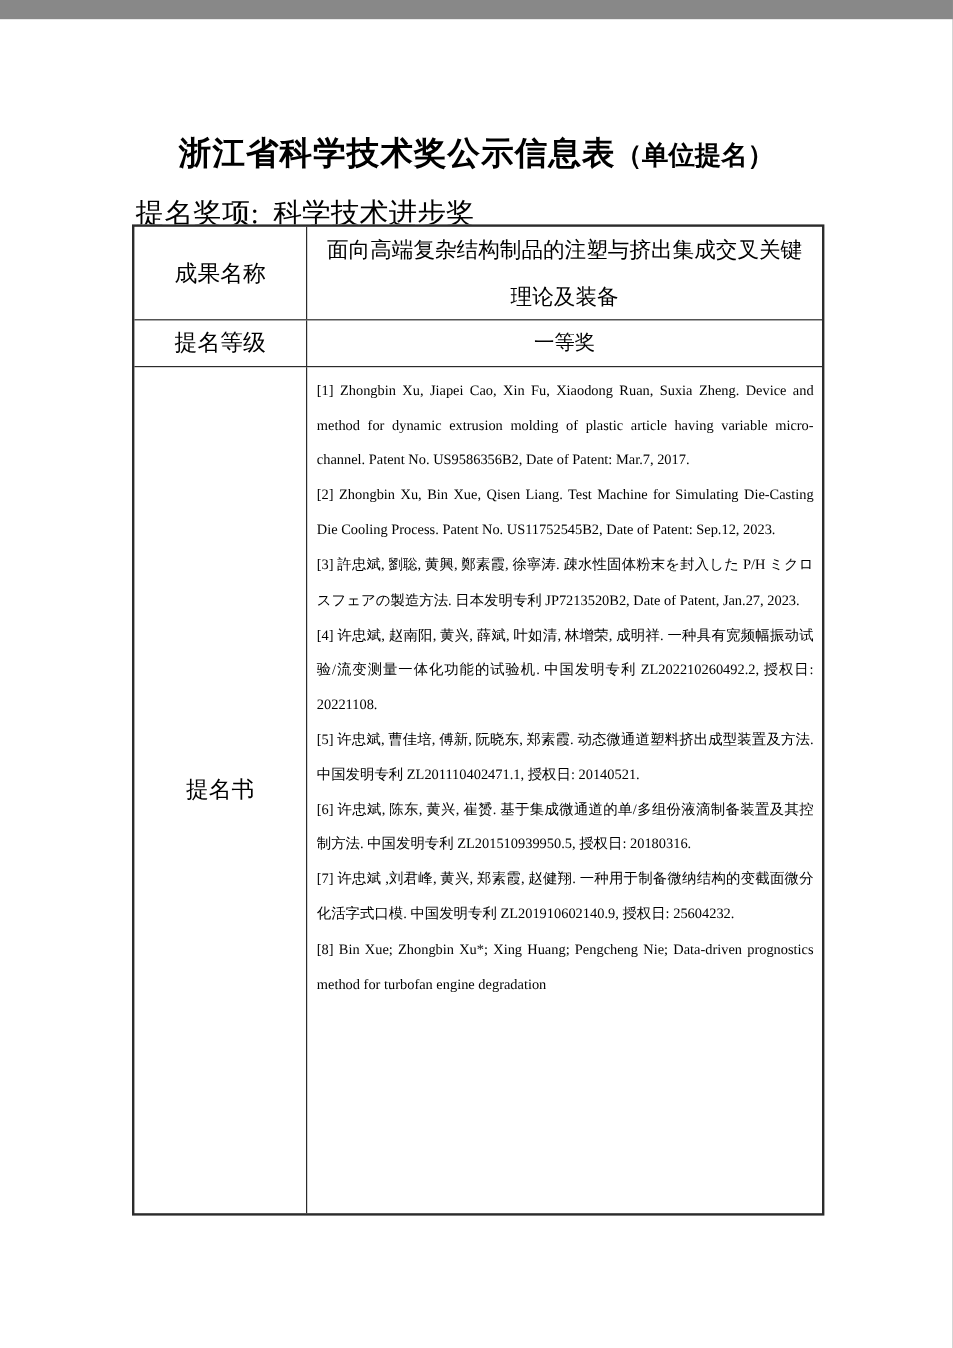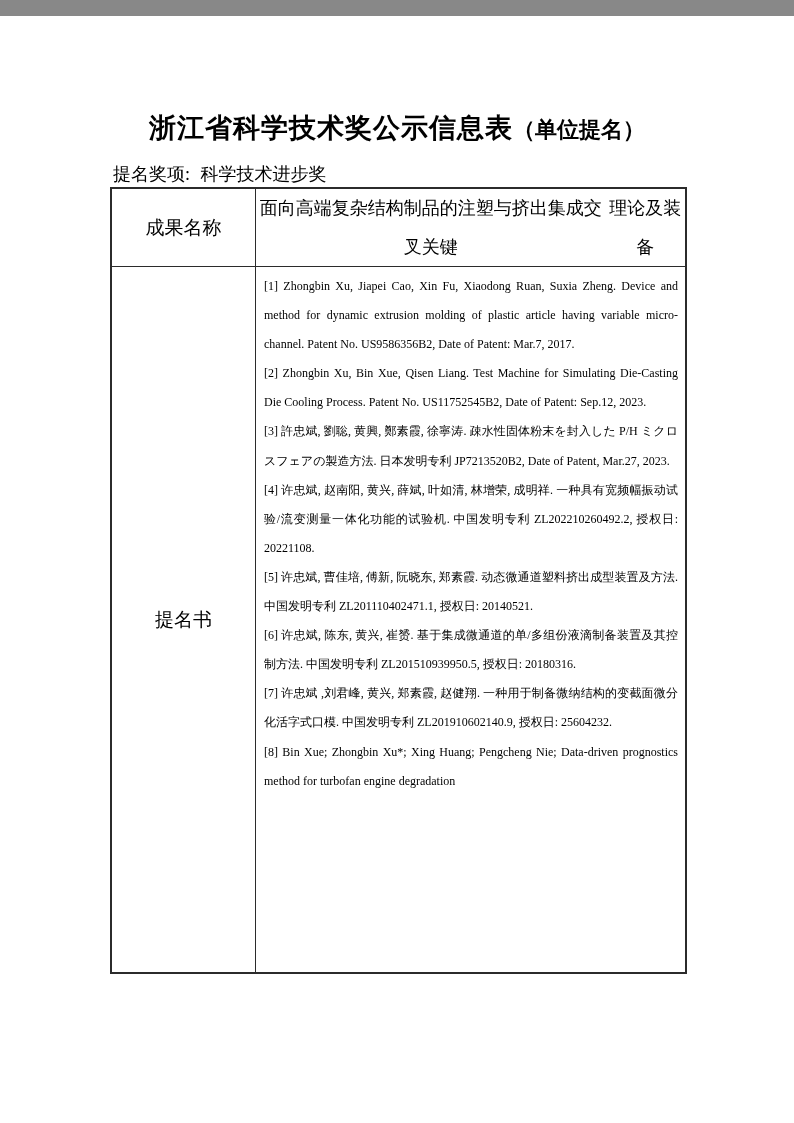--- a/index.html
+++ b/index.html
@@ -22,22 +22,23 @@
     font-weight: bold;
     font-size: 27px;
     letter-spacing: 1px;
     white-space: nowrap;
   }
   .doc-title .title-suffix { font-size: 22px; letter-spacing: 0; }
   .award-line {
     position: absolute;
     top: 146px;
     left: 113px;
-    font-size: 18px;
+    font-size: 24px;
     white-space: nowrap;
+    text-decoration: underline;
   }
   .award-line .award-value { margin-left: 6px; }
   .doc-table {
     position: absolute;
     left: 110px;
     top: 171px;
     width: 577px;
     box-sizing: border-box;
     border: 2px solid #2b2b2b;
     background: #ffffff;
@@ -56,20 +57,21 @@
     flex-direction: column;
     align-items: center;
     justify-content: center;
     font-weight: normal;
     font-size: 19px;
     text-align: center;
   }
   .cell-value { flex: 1 1 auto; min-width: 0; }
   .value-center {
     display: flex;
+    flex-direction: column;
     align-items: center;
     justify-content: center;
     text-align: center;
   }
   .row-result .value-line { line-height: 39px; font-size: 18px; }
   .row-level  .value-line { line-height: 22px; font-size: 17px; }
   .row-content .cell-label .label-line { line-height: 47px; font-size: 19px; text-align: center; }
   .refs-cell {
     height: 100%;
     padding: 5px 7px 0 8px;
@@ -102,29 +104,37 @@
     <div class="trow row-result">
       <div class="cell cell-label">
         <span>成果名称</span>
       </div>
       <div class="cell cell-value value-center">
         <div class="value-line">面向高端复杂结构制品的注塑与挤出集成交叉关键</div>
         <div class="value-line">理论及装备</div>
       </div>
     </div>
 
+    <div class="trow row-level">
+      <div class="cell cell-label">
+        <span>提名等级</span>
+      </div>
+      <div class="cell cell-value value-center">
+        <div class="value-line">一等奖</div>
+      </div>
+    </div>
 
     <div class="trow row-content">
       <div class="cell cell-label">
         <div class="label-line">提名书</div>
       </div>
       <div class="cell cell-value refs-cell">
           <p class="ref">[1] Zhongbin Xu, Jiapei Cao, Xin Fu, Xiaodong Ruan, Suxia Zheng. Device and method for dynamic extrusion molding of plastic article having variable micro-channel. Patent No. US9586356B2, Date of Patent: Mar.7, 2017.</p>
           <p class="ref">[2] Zhongbin Xu, Bin Xue, Qisen Liang. Test Machine for Simulating Die-Casting Die Cooling Process. Patent No. US11752545B2, Date of Patent: Sep.12, 2023.</p>
-          <p class="ref">[3] 許忠斌, 劉聡, 黄興, 鄭素霞, 徐寧涛. 疎水性固体粉末を封入した P/H ミクロスフェアの製造方法. 日本发明专利 JP7213520B2, Date of Patent, Mar.27, 2023.</p>
+          <p class="ref">[3] 許忠斌, 劉聡, 黄興, 鄭素霞, 徐寧涛. 疎水性固体粉末を封入した P/H ミクロスフェアの製造方法. 日本发明专利 JP7213520B2, Date of Patent, Jan.27, 2023.</p>
           <p class="ref">[4] 许忠斌, 赵南阳, 黄兴, 薛斌, 叶如清, 林增荣, 成明祥. 一种具有宽频幅振动试验/流变测量一体化功能的试验机. 中国发明专利 ZL202210260492.2, 授权日: 20221108.</p>
           <p class="ref">[5] 许忠斌, 曹佳培, 傅新, 阮晓东, 郑素霞. 动态微通道塑料挤出成型装置及方法. 中国发明专利 ZL201110402471.1, 授权日: 20140521.</p>
           <p class="ref">[6] 许忠斌, 陈东, 黄兴, 崔赟. 基于集成微通道的单/多组份液滴制备装置及其控制方法. 中国发明专利 ZL201510939950.5, 授权日: 20180316.</p>
           <p class="ref">[7] 许忠斌 ,刘君峰, 黄兴, 郑素霞, 赵健翔. 一种用于制备微纳结构的变截面微分化活字式口模. 中国发明专利 ZL201910602140.9, 授权日: 25604232.</p>
           <p class="ref">[8] Bin Xue; Zhongbin Xu*; Xing Huang; Pengcheng Nie; Data-driven prognostics method for turbofan engine degradation</p>
         </div>
     </div>
 
   </div>
 

